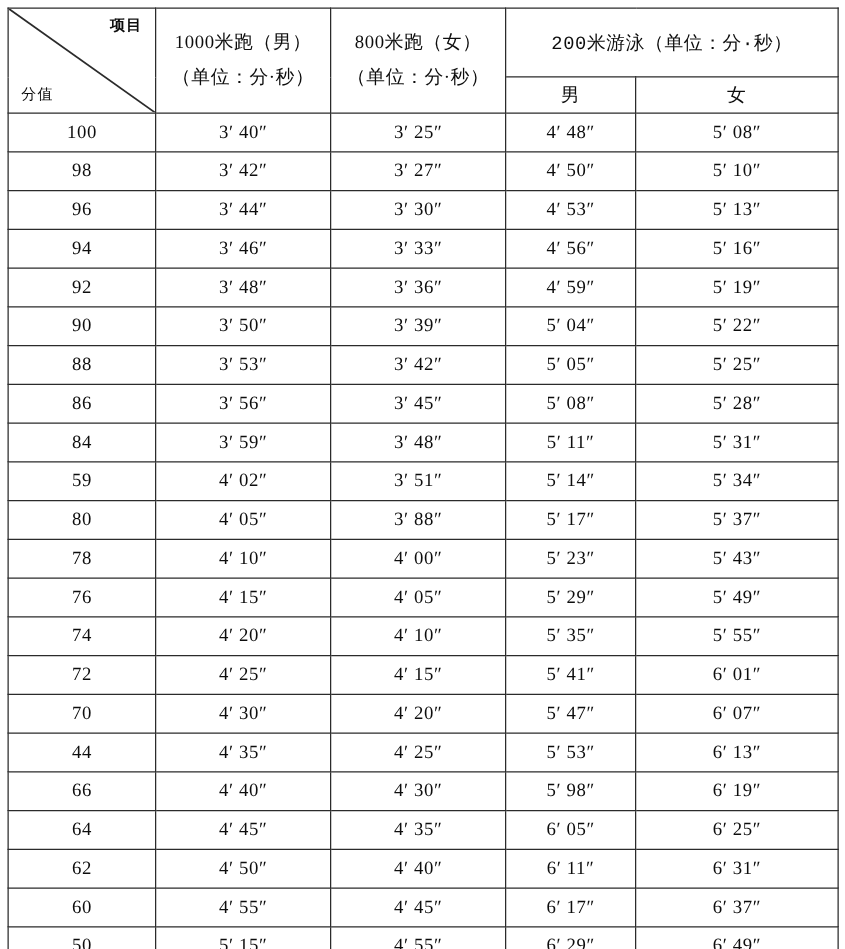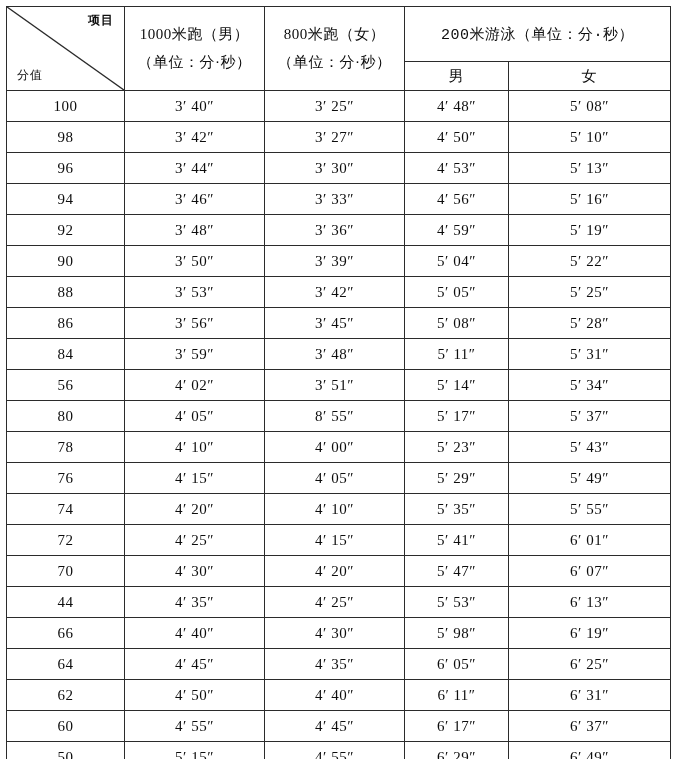--- a/index.html
+++ b/index.html
@@ -206,30 +206,30 @@
           <td class="time-cell">5′ 28″</td>
         </tr>
         <tr>
           <td class="score-cell">84</td>
           <td class="time-cell">3′ 59″</td>
           <td class="time-cell">3′ 48″</td>
           <td class="time-cell">5′ 11″</td>
           <td class="time-cell">5′ 31″</td>
         </tr>
         <tr>
-          <td class="score-cell">56</td>
+          <td class="score-cell">59</td>
           <td class="time-cell">4′ 02″</td>
           <td class="time-cell">3′ 51″</td>
           <td class="time-cell">5′ 14″</td>
           <td class="time-cell">5′ 34″</td>
         </tr>
         <tr>
           <td class="score-cell">80</td>
           <td class="time-cell">4′ 05″</td>
-          <td class="time-cell">8′ 55″</td>
+          <td class="time-cell">3′ 88″</td>
           <td class="time-cell">5′ 17″</td>
           <td class="time-cell">5′ 37″</td>
         </tr>
         <tr>
           <td class="score-cell">78</td>
           <td class="time-cell">4′ 10″</td>
           <td class="time-cell">4′ 00″</td>
           <td class="time-cell">5′ 23″</td>
           <td class="time-cell">5′ 43″</td>
         </tr>

